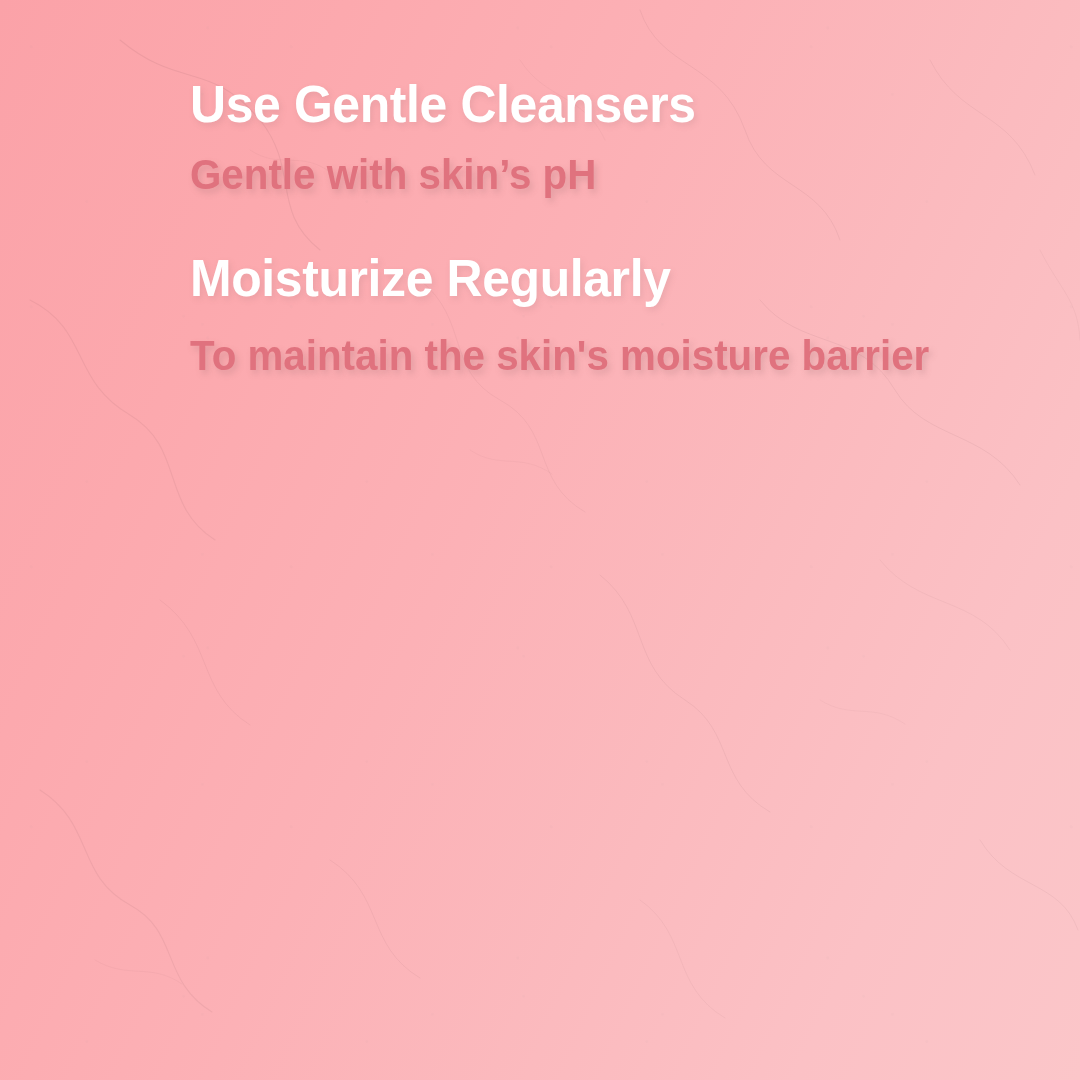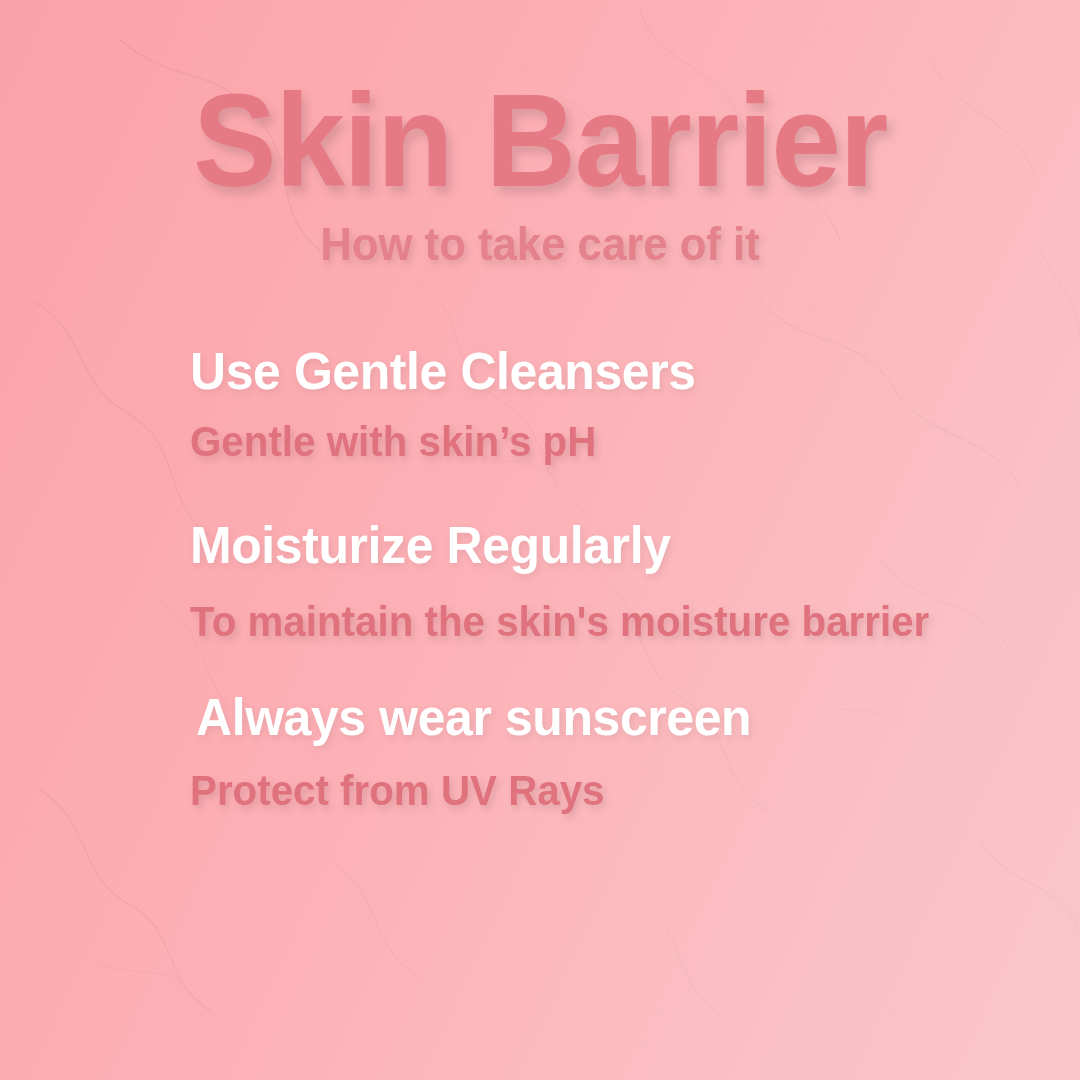--- a/index.html
+++ b/index.html
@@ -158,38 +158,30 @@
         <path d="M95 960 C128 980 150 962 182 984" stroke-width=".8" opacity=".26"></path>
         <path d="M1040 250 C1060 290 1078 300 1080 340" stroke-width=".9" opacity=".26"></path>
         <path d="M520 60 C545 100 585 95 605 140" stroke-width=".85" opacity=".24"></path>
       </g>
     </svg>
   </div>
   <div class="grain"></div>
 
   <div class="content">
 
-    <div class="header">
-      <h1 class="title">Skin Barrier</h1>
-      <p class="subtitle">How to take care of it</p>
-    </div>
 
     <ul class="tips">
 
       <li class="tip tip-1">
         <h2 class="tip-title">Use Gentle Cleansers</h2>
         <p class="tip-sub">Gentle with skin’s pH</p>
       </li>
 
       <li class="tip tip-2">
         <h2 class="tip-title">Moisturize Regularly</h2>
         <p class="tip-sub">To maintain the skin's moisture barrier</p>
       </li>
 
-      <li class="tip tip-3">
-        <h2 class="tip-title">Always wear sunscreen</h2>
-        <p class="tip-sub">Protect from UV Rays</p>
-      </li>
 
 
     </ul>
   </div>
 </div>
 
 </body></html>

